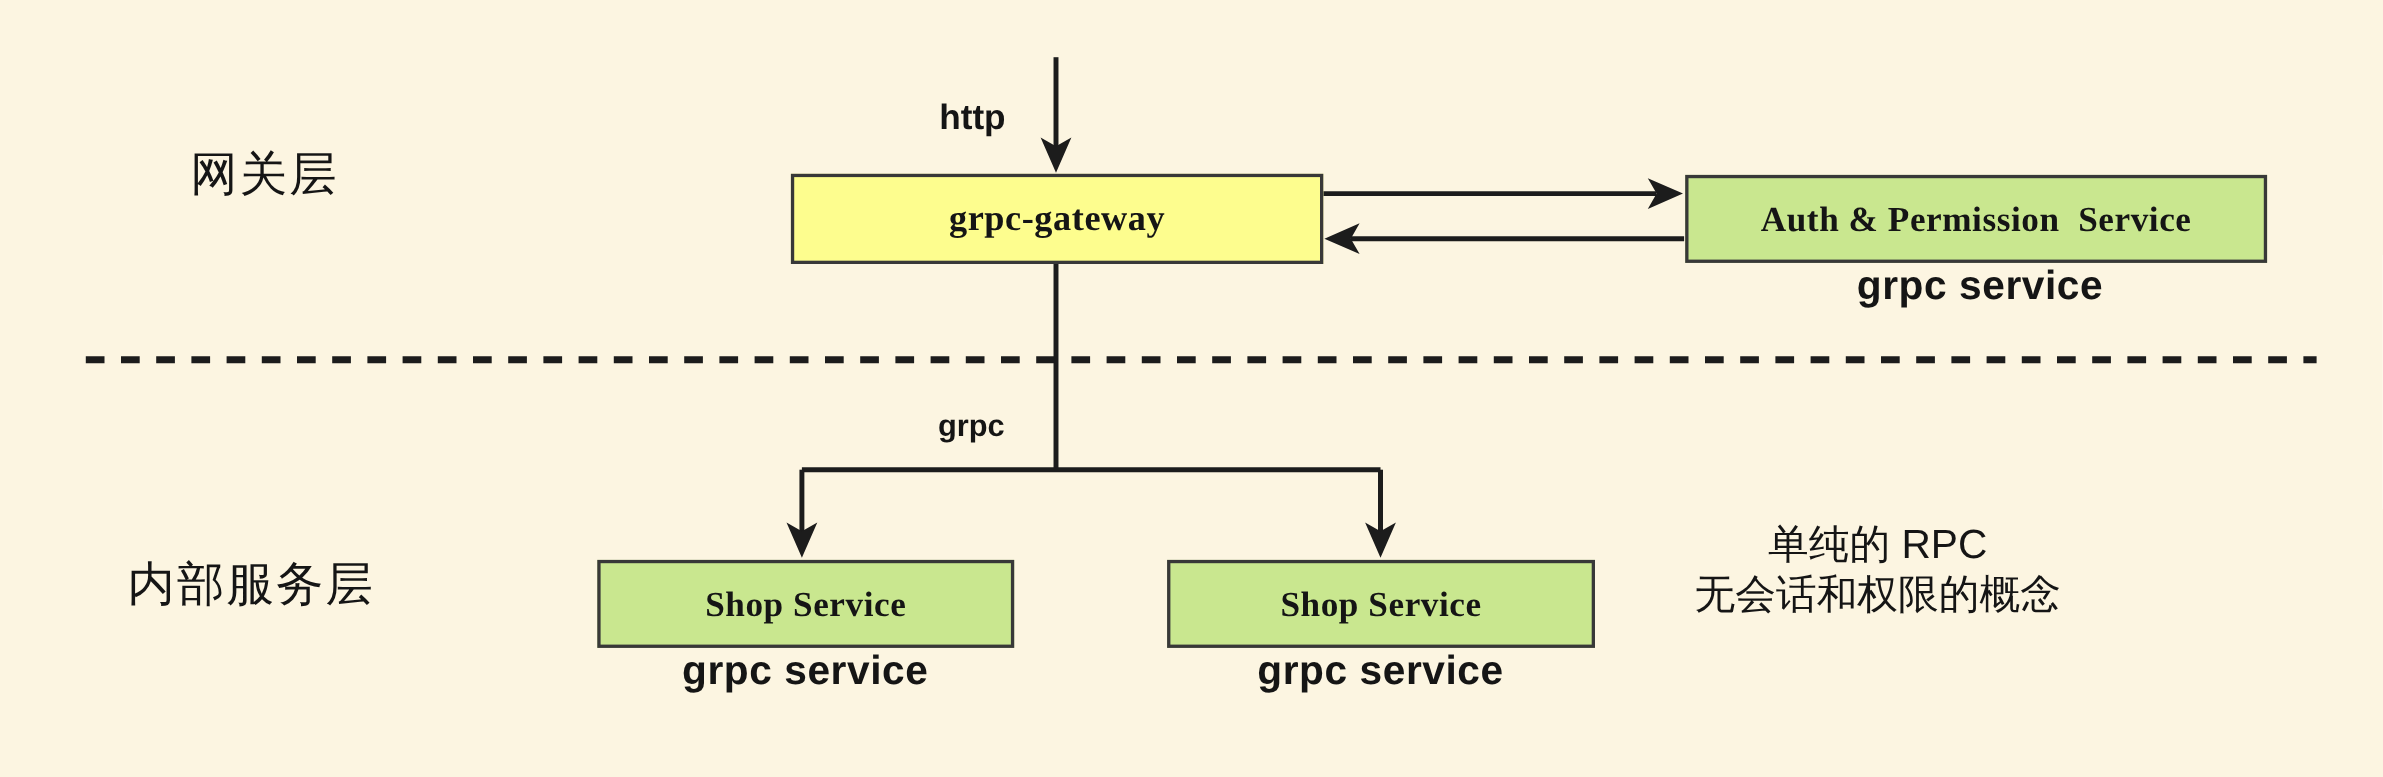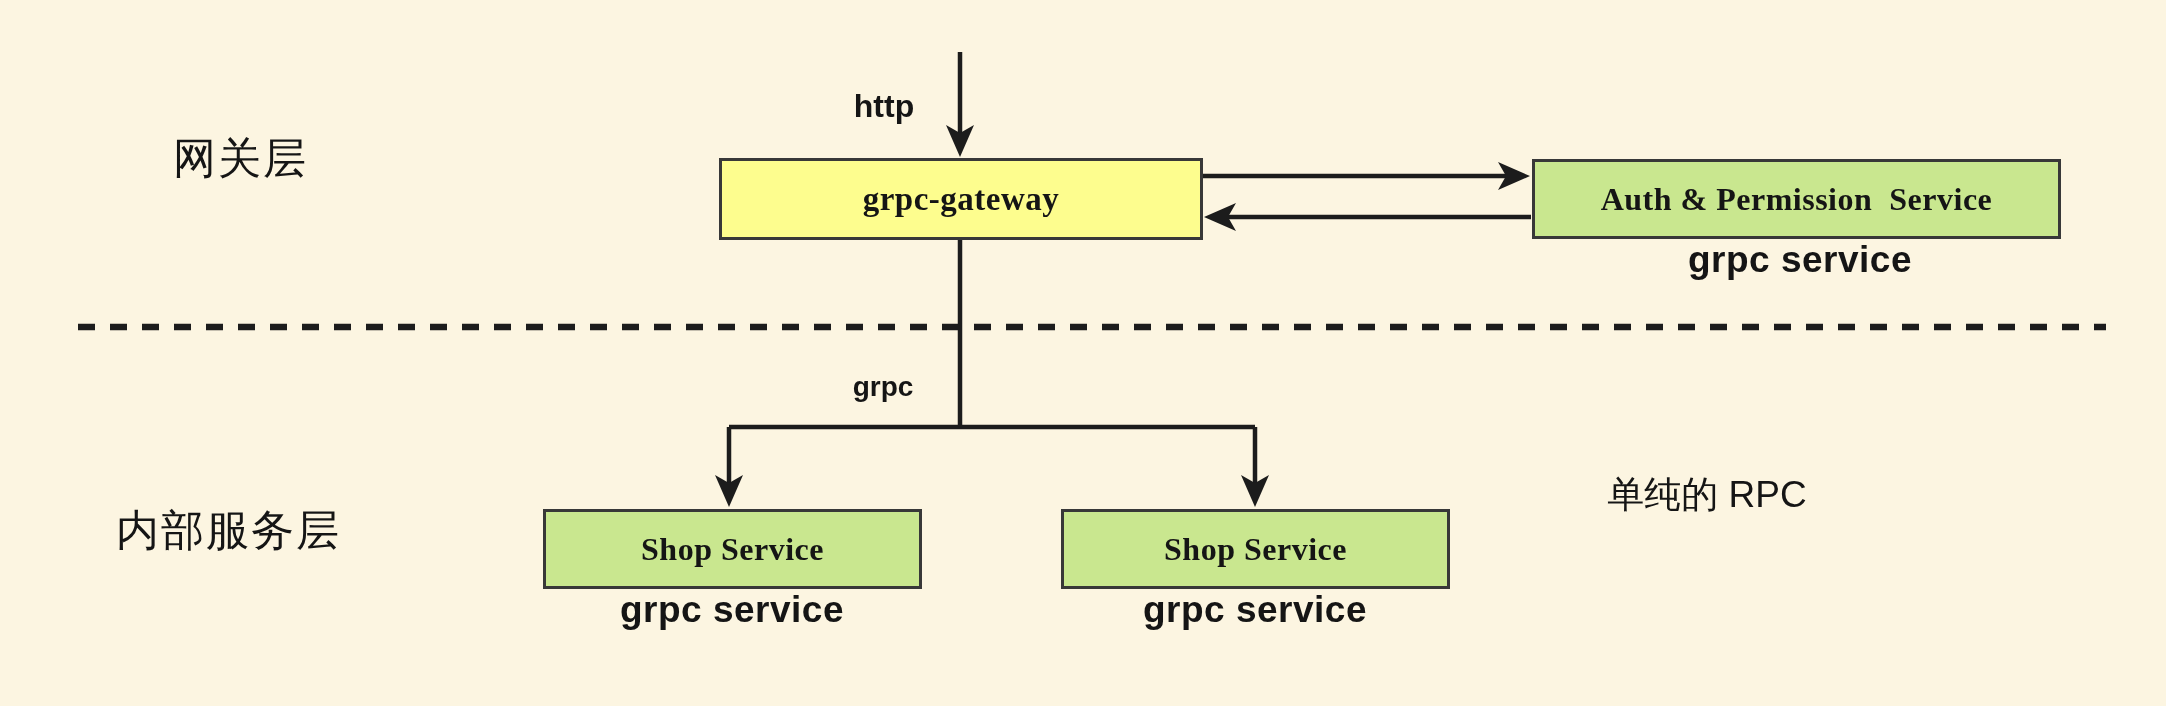--- a/index.html
+++ b/index.html
@@ -98,20 +98,21 @@
   </svg>
 
   <div class="layer-label" style="left:116px; top:502px;">内部服务层</div>
   <div class="layer-label" style="left:173px; top:130px;">网关层</div>
 
   <div class="edge-label http" style="left:824px; top:88px; width:120px;">http</div>
   <div class="edge-label grpc" style="left:813px; top:371px; width:140px;">grpc</div>
 
   <div class="annotation rpc-note" style="left:1507px; top:430px; width:400px;">
     <span class="line">单纯的 RPC</span>
+    <span class="line">无会话和权限的概念</span>
   </div>
 
   <div class="node node-gateway" style="left: 719px; top: 158px; width: 484px; height: 82px; background-color: rgb(253, 253, 142);">
     <span class="node-label">grpc-gateway</span>
   </div>
 
   <div class="node node-auth" style="left: 1532px; top: 159px; width: 529px; height: 80px; background-color: rgb(201, 231, 143); text-align: right;">
     <span class="node-label">Auth &amp; Permission  Service</span>
   </div>
   <div class="caption" style="left:1600px; top:239px; width:400px;">grpc service</div>

